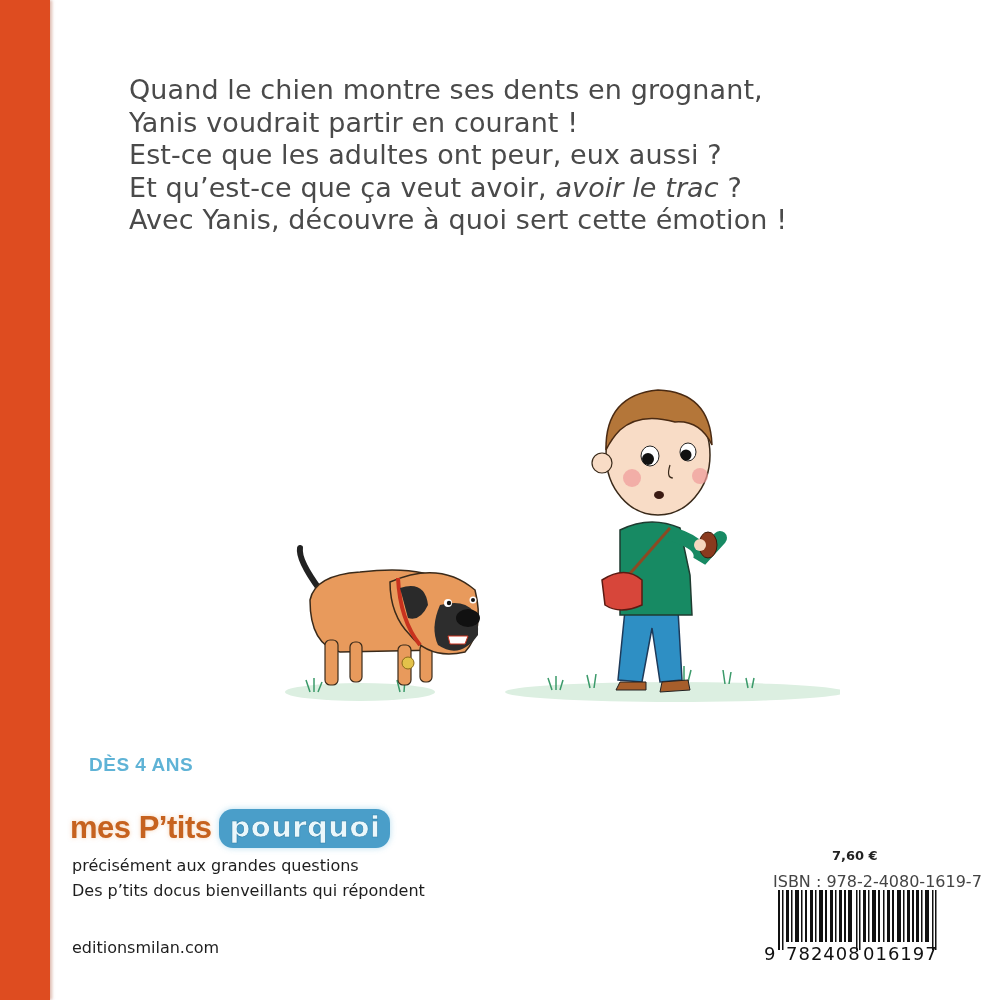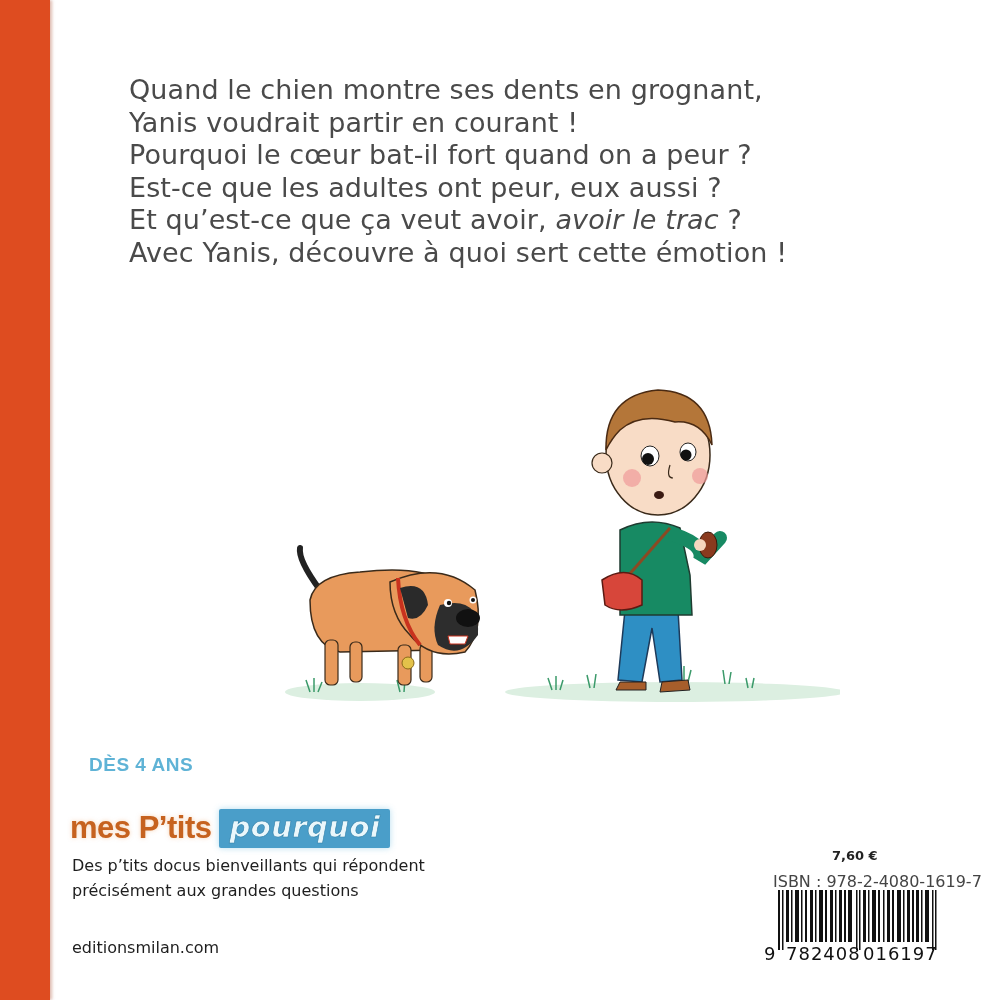--- a/index.html
+++ b/index.html
@@ -36,25 +36,24 @@
     .logo .mes {
       font-family: "Liberation Sans", sans-serif; font-weight: bold;
       font-size: 31px; color: #c6621f; letter-spacing: -0.5px;
       text-shadow: 0 0 4px rgba(240,170,110,0.5);
     }
     .logo .pourquoi {
       margin-left: 8px;
       font-family: "DejaVu Sans", sans-serif; font-weight: bold;
       font-size: 29px; color: #eaf7fb;
       background: #4a9ec9;
-      border-radius: 2px; padding: 1px 10px 4px 10px;
+      border-radius: 14px; padding: 1px 10px 4px 10px;
       letter-spacing: 0.5px;
       -webkit-text-stroke: 0.6px #2f7fa8;
       box-shadow: 0 0 6px rgba(90,180,220,0.45);
-      font-style: italic;
     }
     .desc {
       position: absolute; left: 72px; top: 853px;
       font-family: "DejaVu Sans", sans-serif;
       font-size: 16px; line-height: 25px; color: #1e1e1e;
     }
     .desc .line { display: block; white-space: nowrap; }
     .site {
       position: absolute; left: 72px; top: 938px;
       font-family: "DejaVu Sans", sans-serif; font-size: 16px; color: #1e1e1e;
@@ -71,21 +70,20 @@
     .barcode { position: absolute; left: 764px; top: 890px; width: 190px; height: 72px; }
   </style>
 </head>
 <body>
 
 <div class="spine"></div>
 
 <div class="blurb">
   <span class="line">Quand le chien montre ses dents en grognant,</span>
   <span class="line">Yanis voudrait partir en courant !</span>
-  <span class="line">Pourquoi le cœur bat-il fort quand on a peur ?</span>
   <span class="line">Est-ce que les adultes ont peur, eux aussi ?</span>
   <span class="line"><span>Et qu’est-ce que ça veut avoir, </span><em>avoir le trac</em><span> ?</span></span>
   <span class="line">Avec Yanis, découvre à quoi sert cette émotion !</span>
 </div>
 
 <svg class="scene" viewBox="0 0 560 350" xmlns="http://www.w3.org/2000/svg">
 
   <ellipse cx="80" cy="332" rx="75" ry="9" fill="#dcefe1"></ellipse>
   <ellipse cx="395" cy="332" rx="170" ry="10" fill="#dcefe1"></ellipse>
   <g stroke="#3b9a6a" stroke-width="1.5" fill="none">
@@ -143,22 +141,22 @@
 </svg>
 
 <div class="age">DÈS 4 ANS</div>
 
 <div class="logo">
   <span class="mes">mes P’tits</span>
   <span class="pourquoi">pourquoi</span>
 </div>
 
 <div class="desc">
+  <span class="line">précisément aux grandes questions</span>
   <span class="line">Des p’tits docus bienveillants qui répondent</span>
-  <span class="line">précisément aux grandes questions</span>
 </div>
 
 <div class="site">editionsmilan.com</div>
 
 <div class="price">7,60 €</div>
 <div class="isbn">ISBN : 978-2-4080-1619-7</div>
 
 <svg class="barcode" viewBox="0 0 190 72" xmlns="http://www.w3.org/2000/svg">
   <g fill="#111">
     <rect x="14" y="0" width="2" height="60"></rect>

